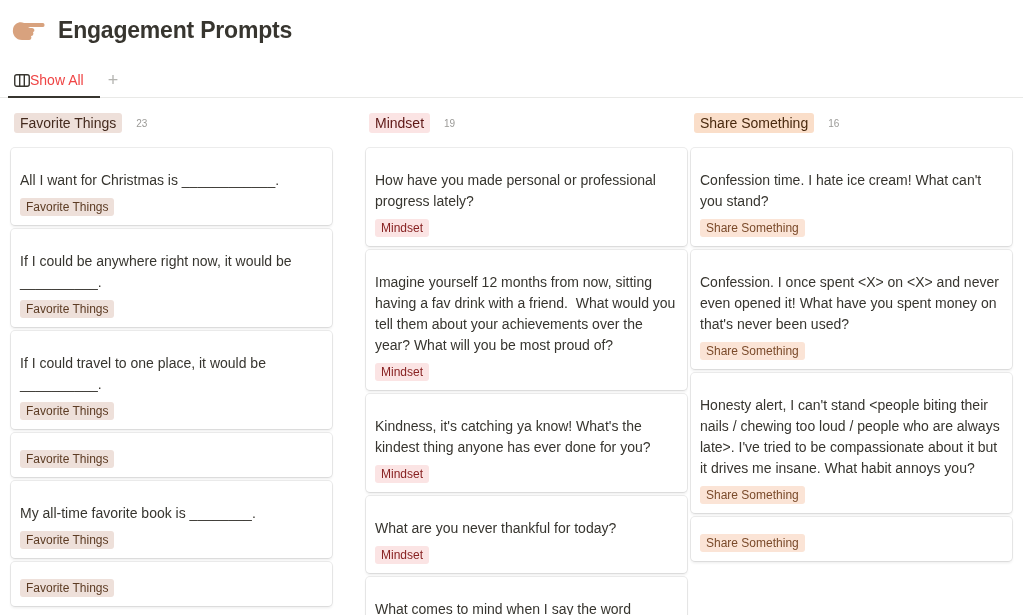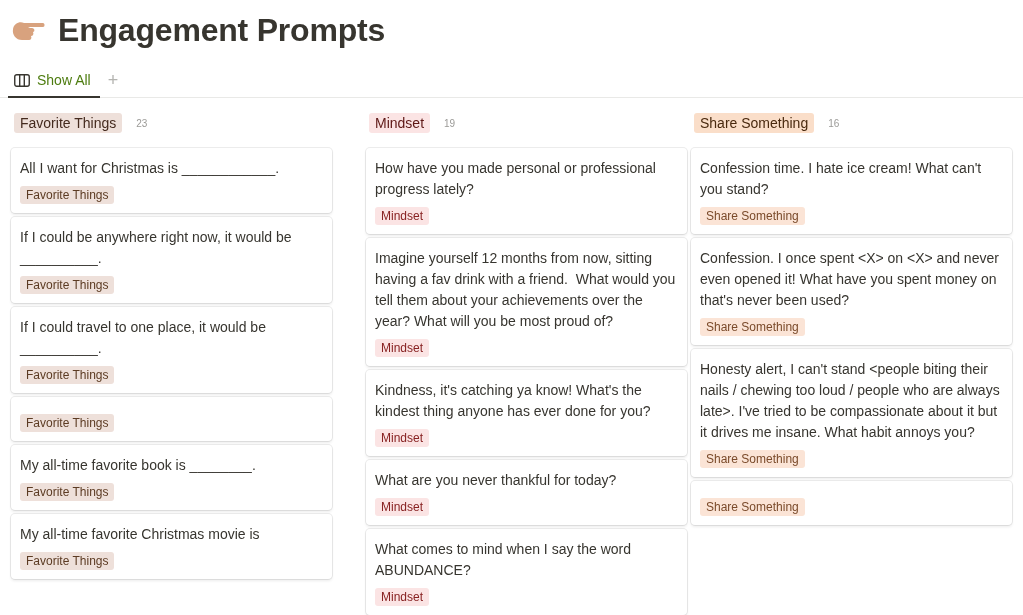--- a/index.html
+++ b/index.html
@@ -9,30 +9,30 @@
       font-family: "Liberation Sans", "DejaVu Sans", sans-serif;
       color: #37352f;
     }
     .page { position: relative; width: 1023px; height: 615px; }
     .title-row {
       position: absolute; left: 10px; top: 8px; height: 44px;
       display: flex; align-items: center; gap: 12px;
     }
     .title-emoji { width: 36px; height: 36px; display: flex; align-items: center; justify-content: center; }
     .title {
-      font-size: 32px; font-weight: bold; color: #37352f; letter-spacing: -0.2px;
+      font-size: 23px; font-weight: bold; color: #37352f; letter-spacing: -0.2px;
     }
     .tabs {
       position: absolute; left: 0; top: 64px; width: 1023px; height: 34px;
       border-bottom: 1px solid #e9e9e7;
     }
     .tab {
       position: absolute; left: 8px; top: 0; height: 34px; width: 92px;
-      display: flex; align-items: center; gap: 7px; padding-left: 6px;
-      font-size: 14px; color: #4d7c0f; cursor: pointer;
+      display: flex; align-items: center; gap: 0; padding-left: 6px;
+      font-size: 14px; color: #ef4444; cursor: pointer;
       border-bottom: 2px solid #37352f;
     }
     .tab-icon { width: 16px; height: 14px; display: flex; align-items: center; }
     .add-view {
       position: absolute; left: 104px; top: 6px; width: 18px; height: 20px;
       font-size: 18px; color: #b4b4b0; line-height: 20px; text-align: center; cursor: pointer;
     }
     .board { position: absolute; left: 0; top: 98px; width: 1023px; height: 517px; }
     .column { position: absolute; top: 0; width: 322px; }
     .col-header {
@@ -44,21 +44,21 @@
     .col-count { font-size: 10px; color: #9b9a97; padding-left: 4px; }
     .cards { display: flex; flex-direction: column; gap: 4px; padding-left: 11px; }
     .card {
       width: 321px; background: #ffffff;
       border-radius: 4px;
       box-shadow: 0 0 0 1px rgba(15,15,15,0.08), 0 2px 3px rgba(15,15,15,0.08);
       padding: 10px 9px 9px 9px; cursor: pointer;
     }
     .card-text {
       font-size: 14px; line-height: 21px; color: #37352f;
-      white-space: pre-wrap; word-wrap: break-word;
+      white-space: pre-wrap; word-wrap: break-word; margin-top: 12px;
     }
     .card-tag {
       display: inline-block; margin-top: 7px;
       font-size: 12px; line-height: 18px; padding: 0 6px; border-radius: 3px;
     }
     .tag-fav { background: #eee0da; color: #5c3b23; }
     .tag-mind { background: #fbe4e4; color: #822; }
     .tag-share { background: #fbe4d6; color: #7a4a2a; }
     .pill-fav { background: #eee0da; color: #442a1e; }
     .pill-mind { background: #fbe4e4; color: #5d1715; }
@@ -113,21 +113,20 @@
           <span class="card-tag tag-fav">Favorite Things</span>
         </div>
         <div class="card">
           <span class="card-tag tag-fav">Favorite Things</span>
         </div>
         <div class="card">
           <div class="card-text">My all-time favorite book is ________.</div>
           <span class="card-tag tag-fav">Favorite Things</span>
         </div>
         <div class="card">
-          <div class="card-text">My all-time favorite Christmas movie is</div>
           <span class="card-tag tag-fav">Favorite Things</span>
         </div>
       </div>
     </div>
 
     <div class="column" style="left:355px;">
       <div class="col-header">
         <span class="col-pill pill-mind">Mindset</span>
         <span class="col-count">19</span>
       </div>

